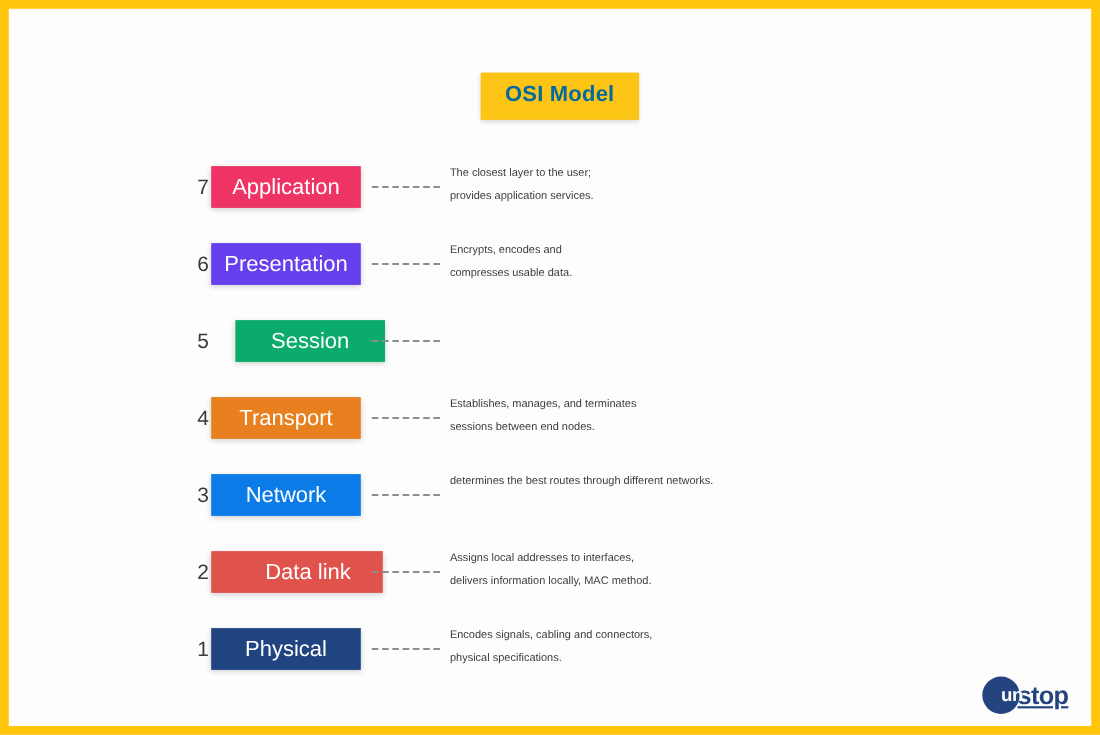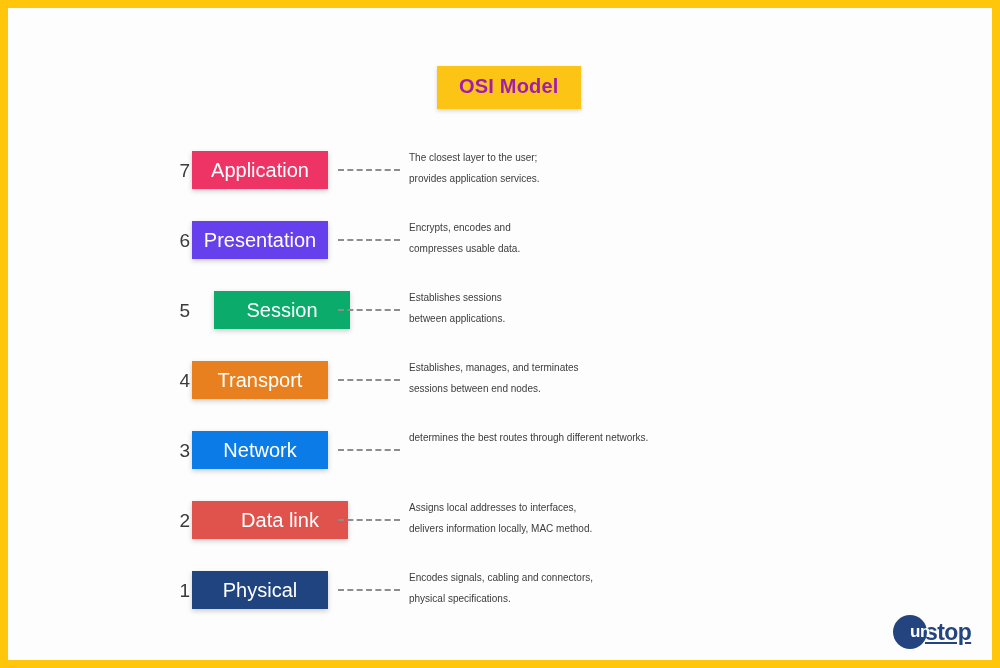--- a/index.html
+++ b/index.html
@@ -35,21 +35,21 @@
   
   #title-banner {
     position: absolute;
     left: 429px;
     top: 58px;
     padding: 9px 22px 11px 22px;
     background: #FCC516;
     box-shadow: 0 2px 4px rgba(0,0,0,0.16);
     font-size: 20px;
     font-weight: bold;
-    color: #a21caf;
+    color: #0369a1;
     letter-spacing: 0.2px;
     white-space: nowrap;
   }
 
   
   .layer-row {
     position: absolute;
     left: 0;
     width: 100%;
     height: 44px;
@@ -159,24 +159,20 @@
           <div class="layer-connector" style="border-top-color: rgb(141, 141, 141);"></div>
           <div class="layer-desc">
             <span>Encrypts, encodes and</span>
             <span>compresses usable data.</span>
           </div>
         </div>
         <div class="layer-row" style="top: 283px;">
           <div class="layer-number">5</div>
           <div class="layer-box" style="background: rgb(11, 171, 108); margin-left: 22px;">Session</div>
           <div class="layer-connector" style="border-top-color: rgb(141, 141, 141);"></div>
-          <div class="layer-desc">
-            <span>Establishes sessions</span>
-            <span>between applications.</span>
-          </div>
         </div>
         <div class="layer-row" style="top: 353px;">
           <div class="layer-number">4</div>
           <div class="layer-box" style="background: rgb(232, 128, 31);">Transport</div>
           <div class="layer-connector" style="border-top-color: rgb(141, 141, 141);"></div>
           <div class="layer-desc">
             <span>Establishes, manages, and terminates</span>
             <span>sessions between end nodes.</span>
           </div>
         </div>

